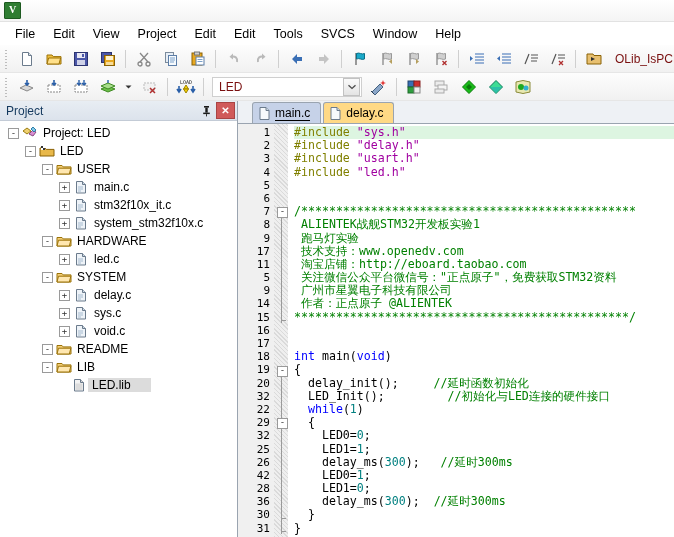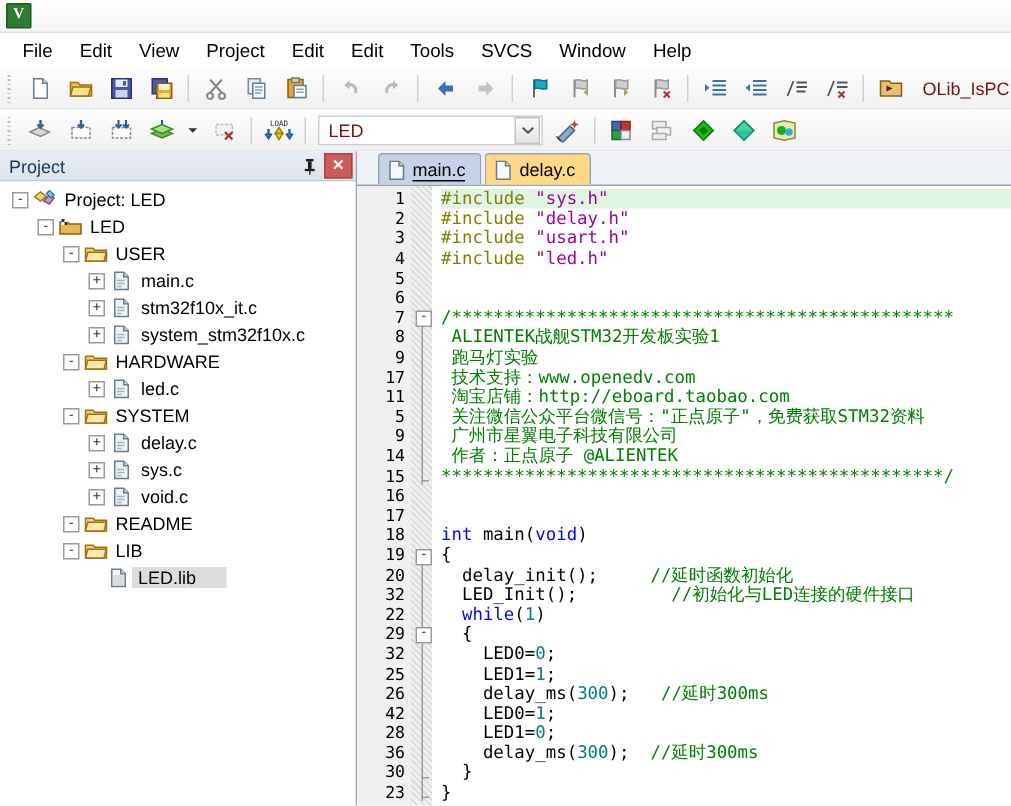--- a/index.html
+++ b/index.html
@@ -631,21 +631,21 @@
             <div class="gl">32</div>
             <div class="gl">22</div>
             <div class="gl">29</div>
             <div class="gl">32</div>
             <div class="gl">25</div>
             <div class="gl">26</div>
             <div class="gl">42</div>
             <div class="gl">28</div>
             <div class="gl">36</div>
             <div class="gl">30</div>
-            <div class="gl">23</div>
+            <div class="gl">31</div>
           </div>
         <div class="fold" id="fold">
             <div class="fbox" style="top: 83.2px;">-</div>
             <div class="fline" style="top: 93.2px; height: 105.6px;"></div>
             <div class="ftick" style="top: 195.8px;"></div>
             <div class="fbox" style="top: 241.6px;">-</div>
             <div class="fline" style="top: 251.6px; height: 158.4px;"></div>
             <div class="ftick" style="top: 407px;"></div>
             <div class="fbox" style="top: 294.4px;">-</div>
             <div class="ftick" style="top: 393.8px;"></div>

